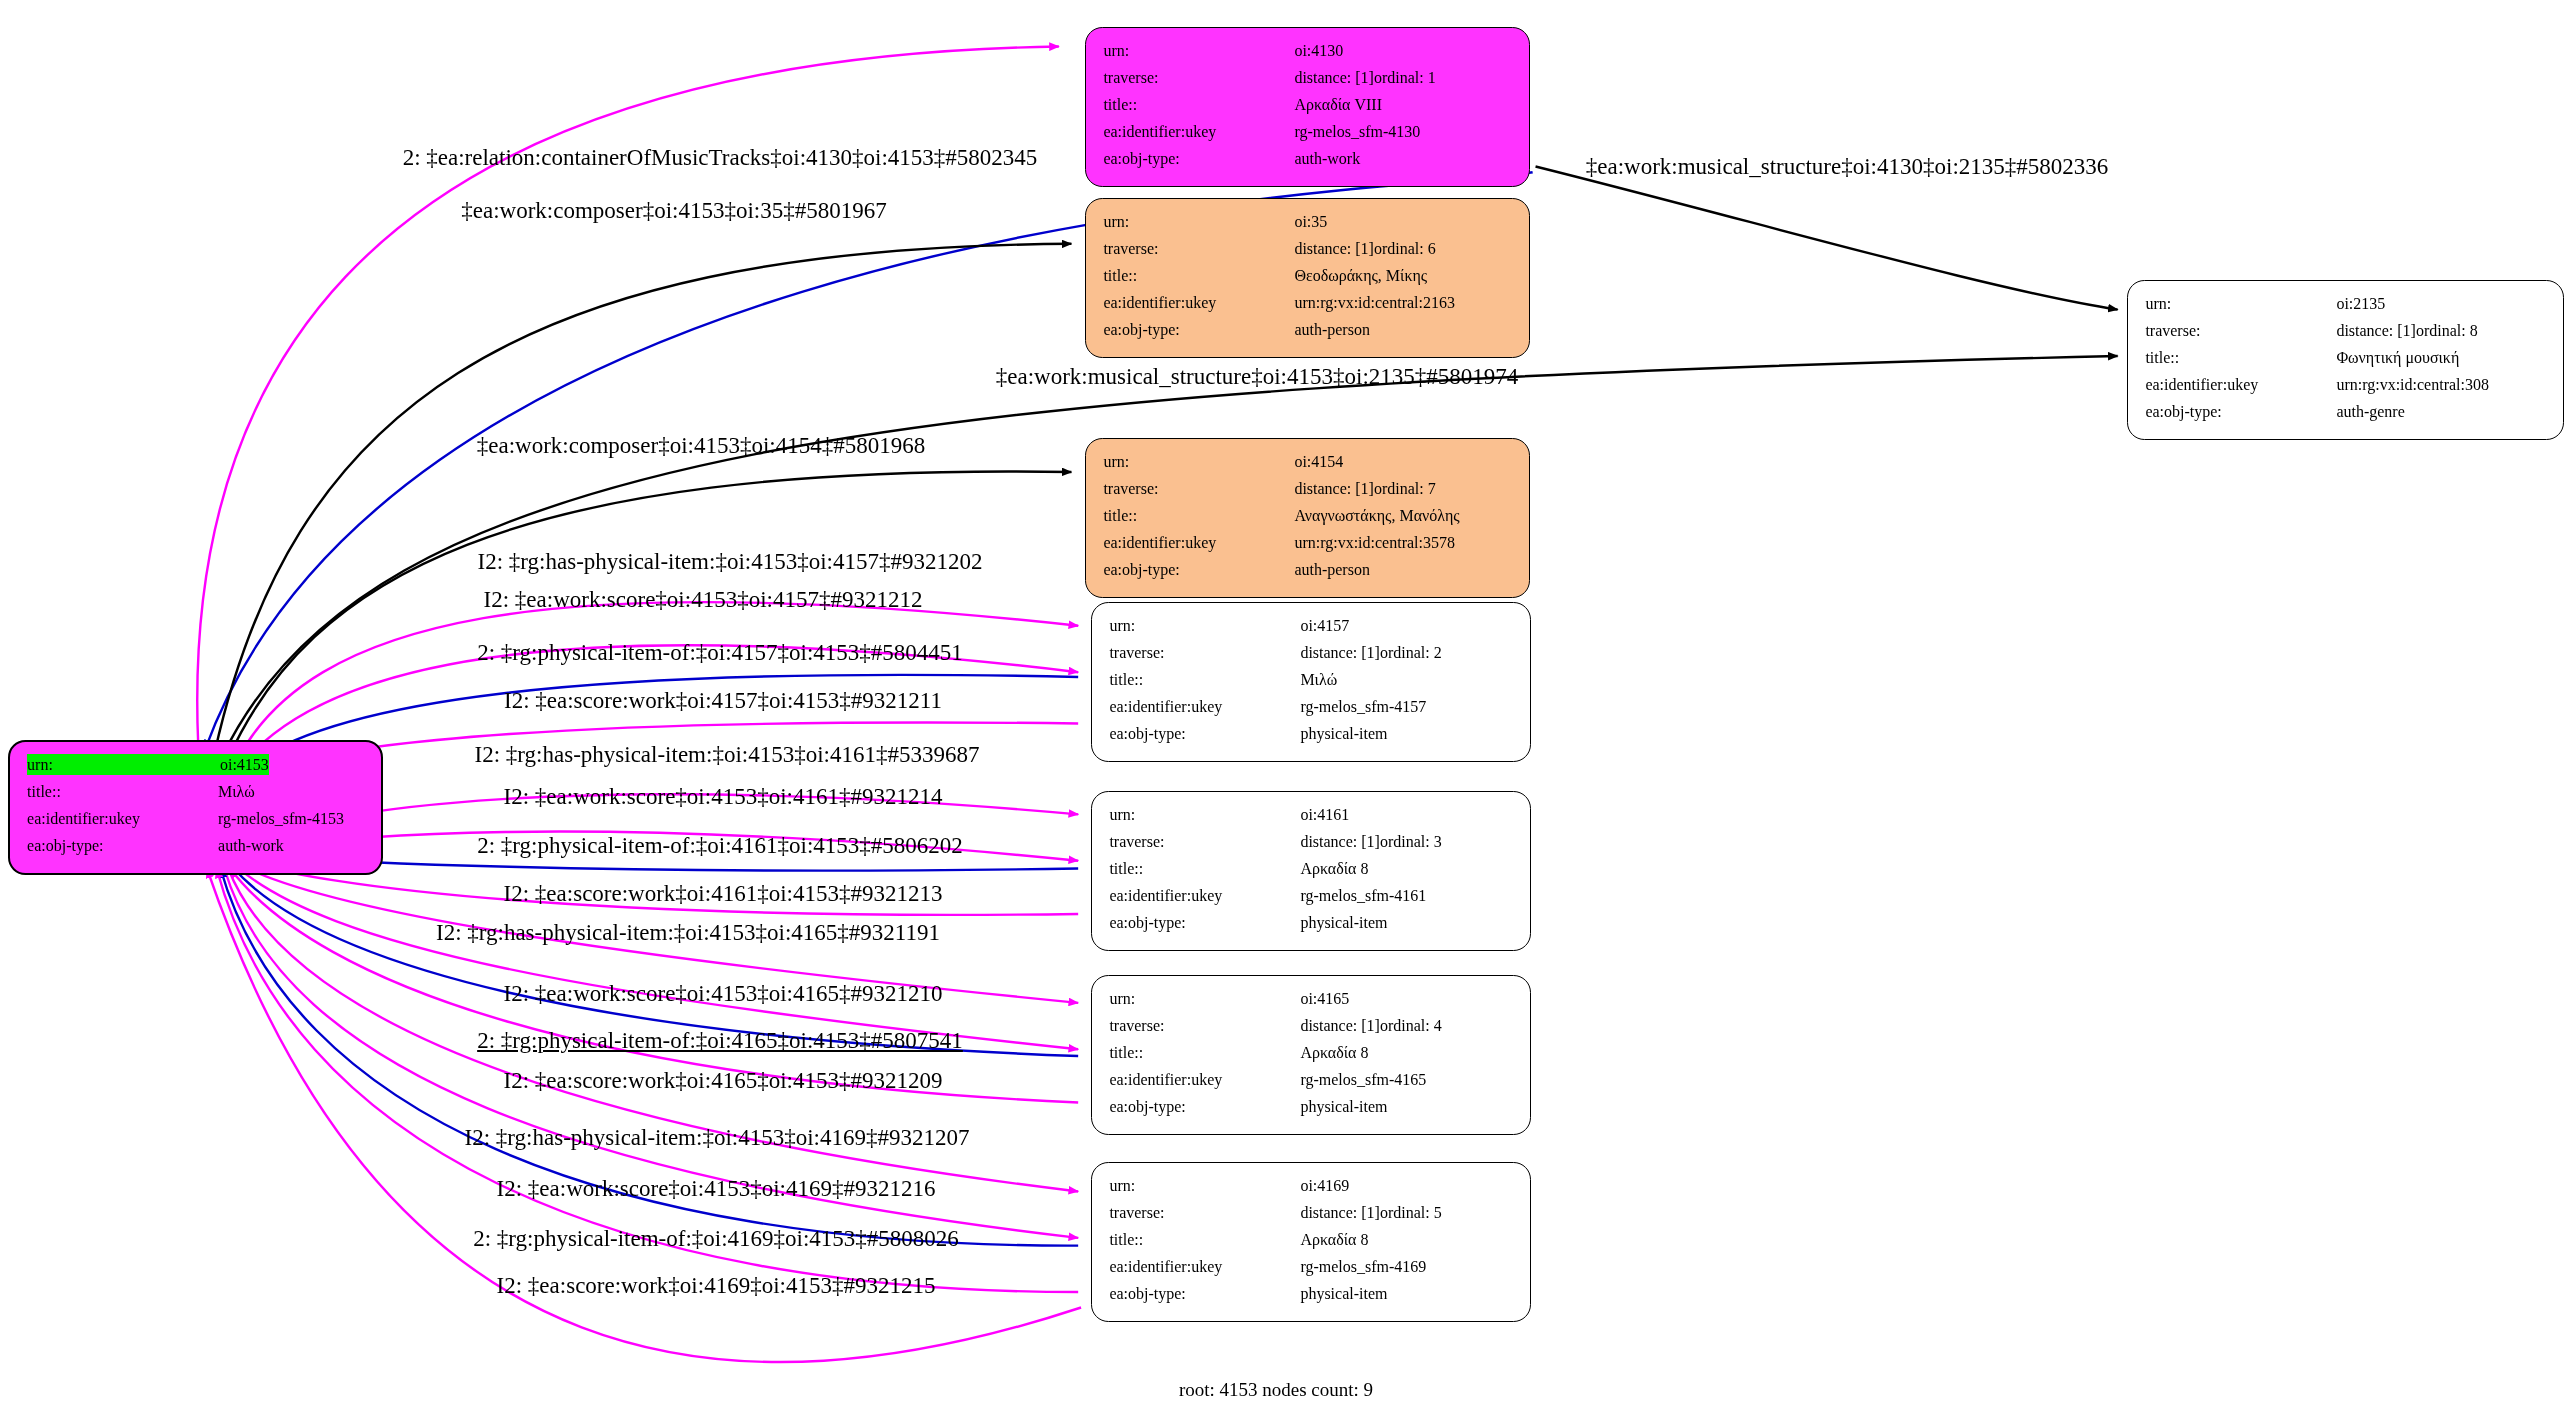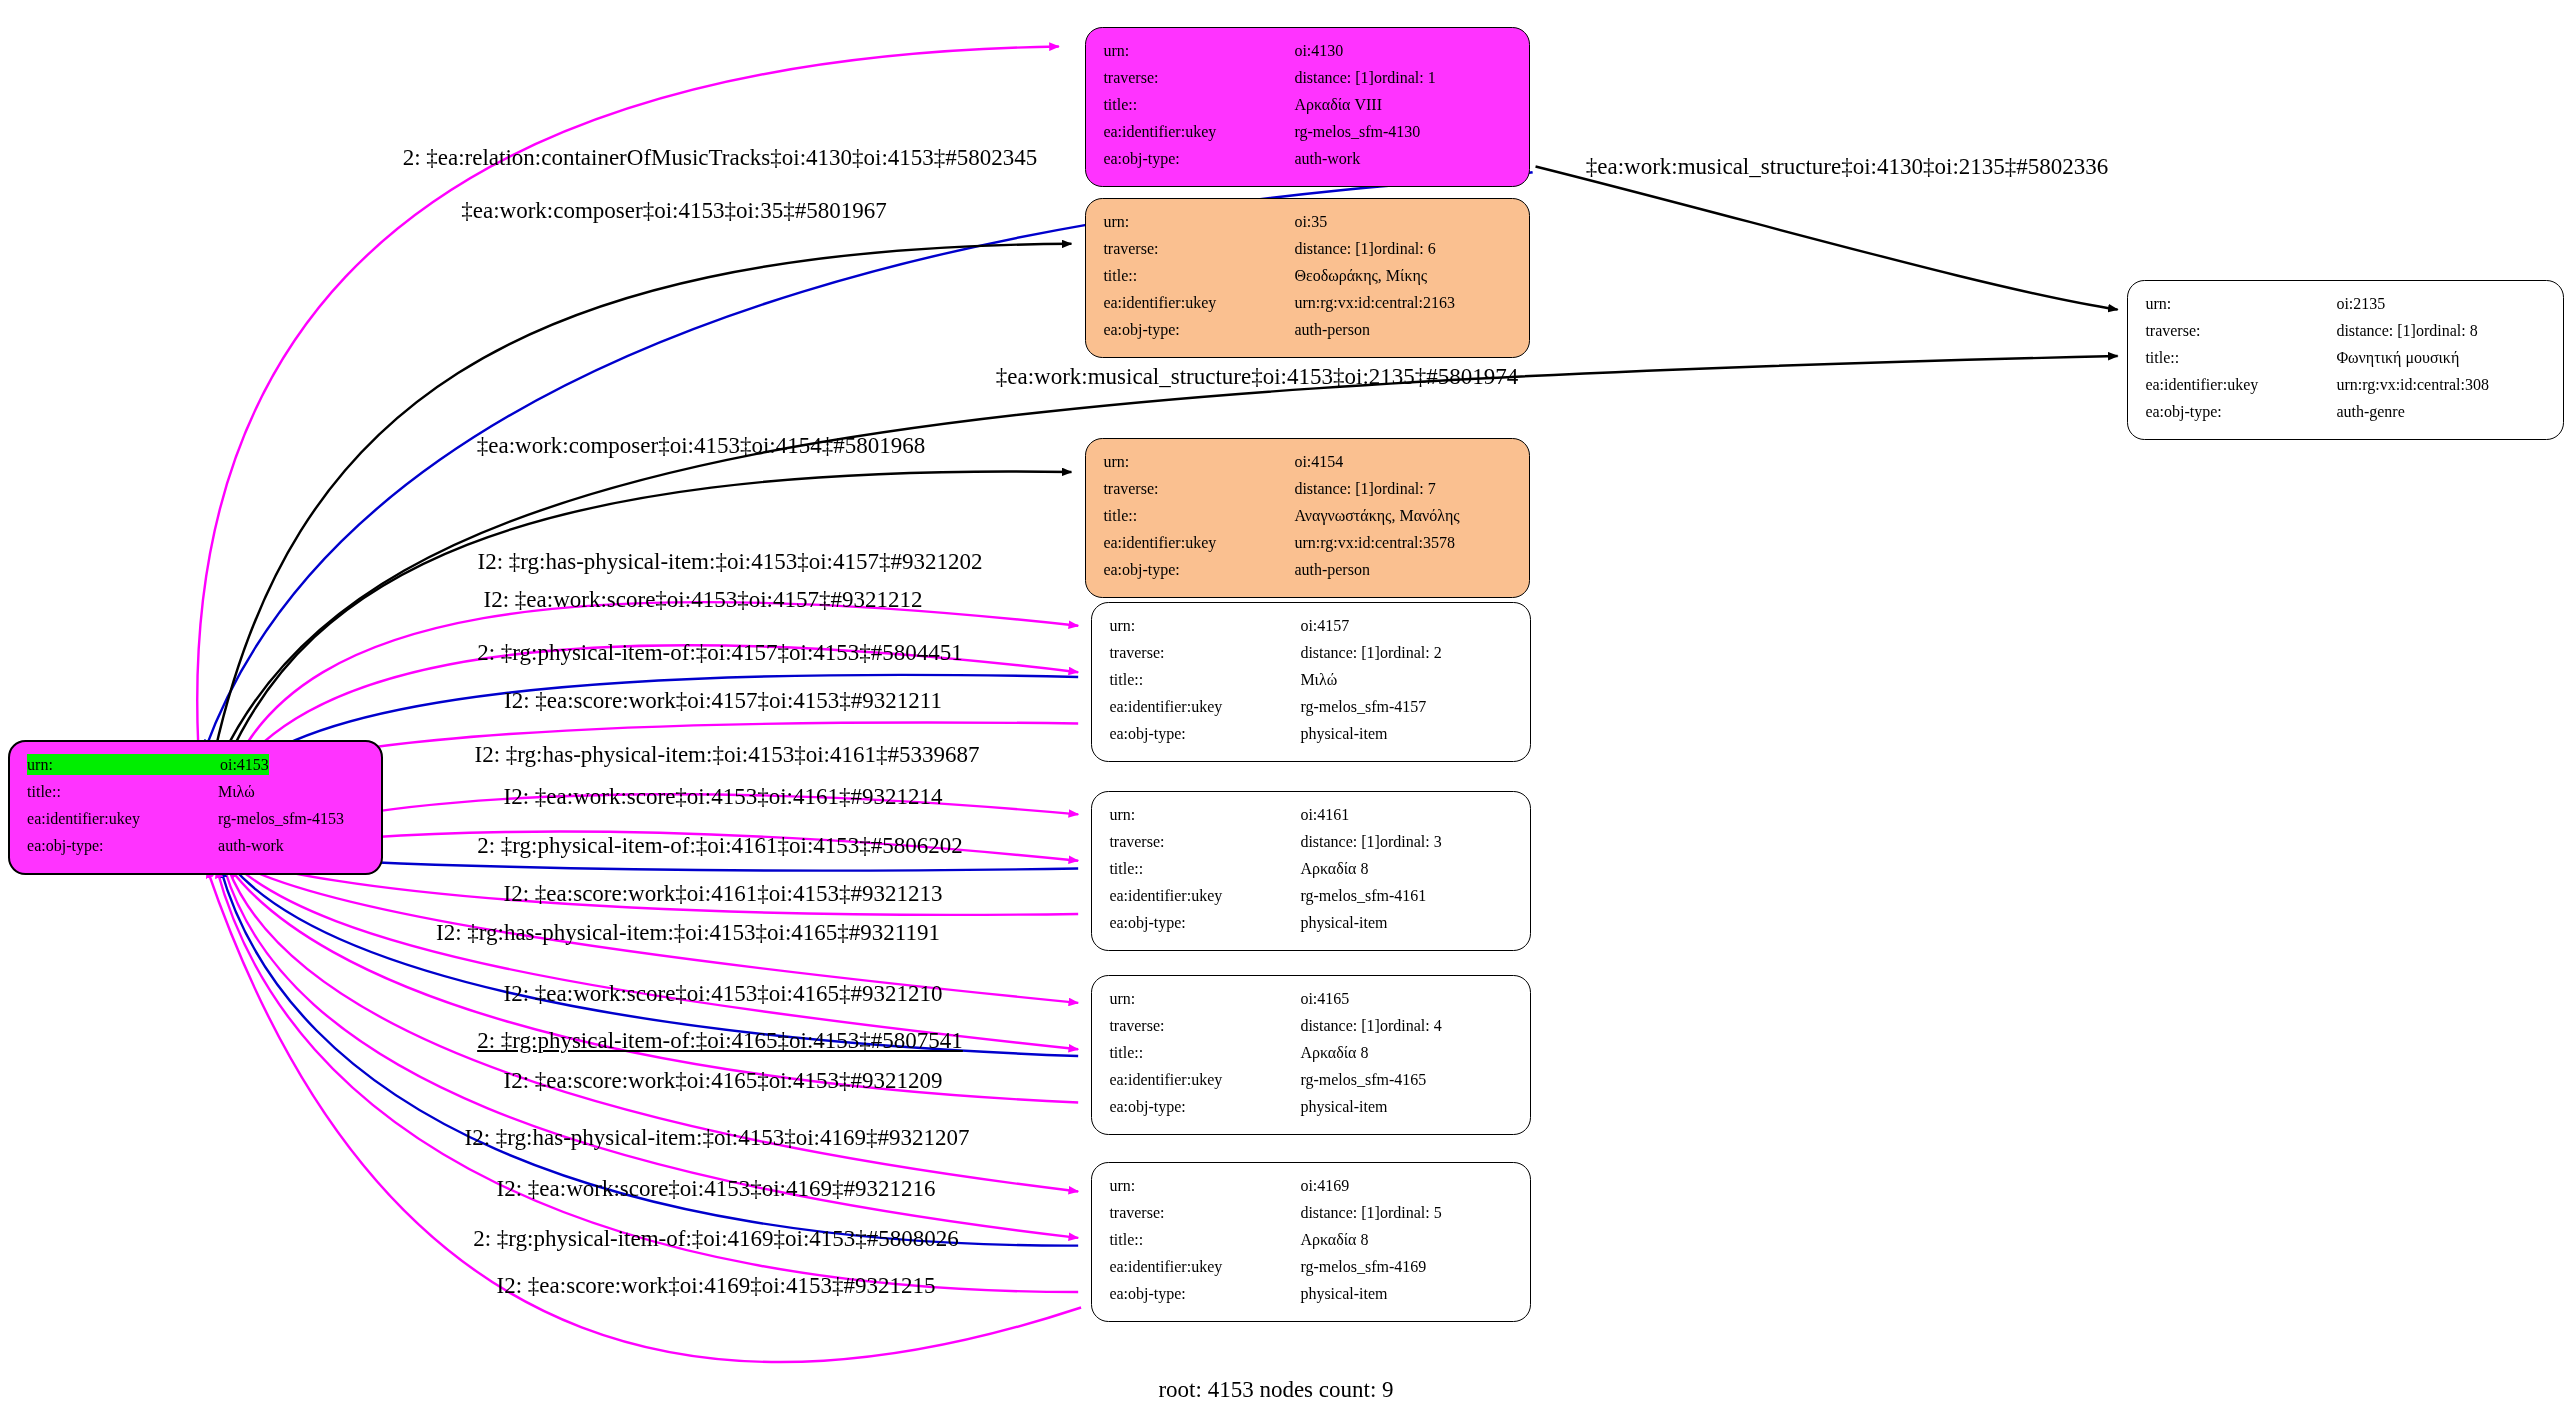--- a/index.html
+++ b/index.html
@@ -61,21 +61,21 @@
 
   .edge-label {
     position: absolute;
     font-size: 23px;
     color: #000000;
     white-space: nowrap;
     transform: translate(-50%, -50%);
   }
   .caption {
     position: absolute;
-    font-size: 23px;
+    font-size: 19px;
     color: #000000;
     white-space: nowrap;
     transform: translate(-50%, -50%);
   }
 </style>
 </head>
 <body>
 
 <div id="canvas">
 

